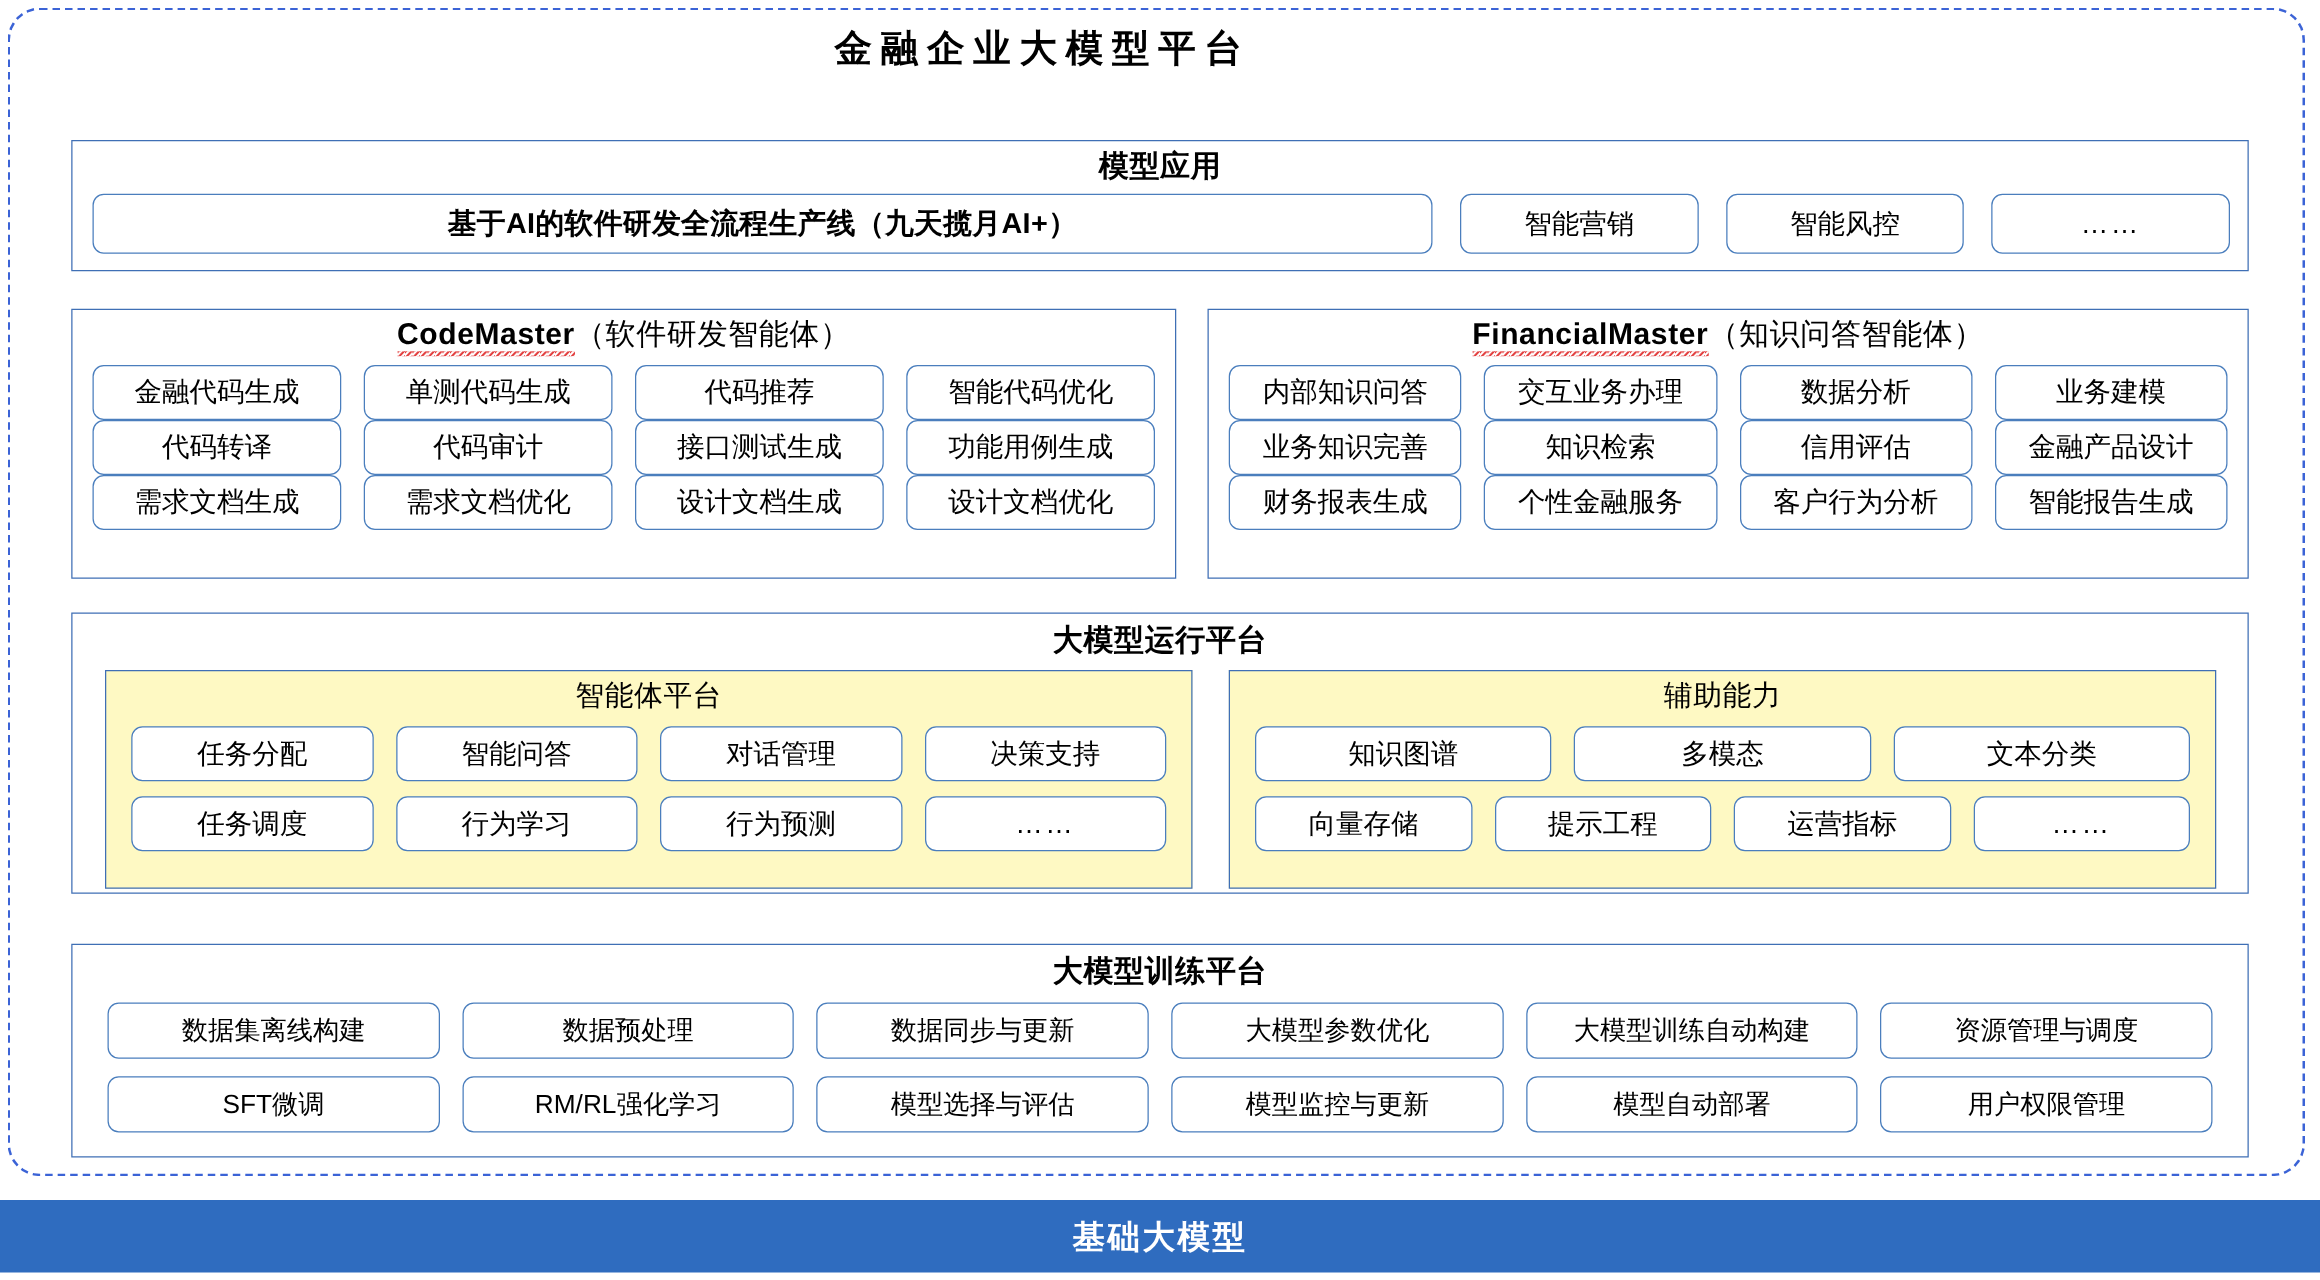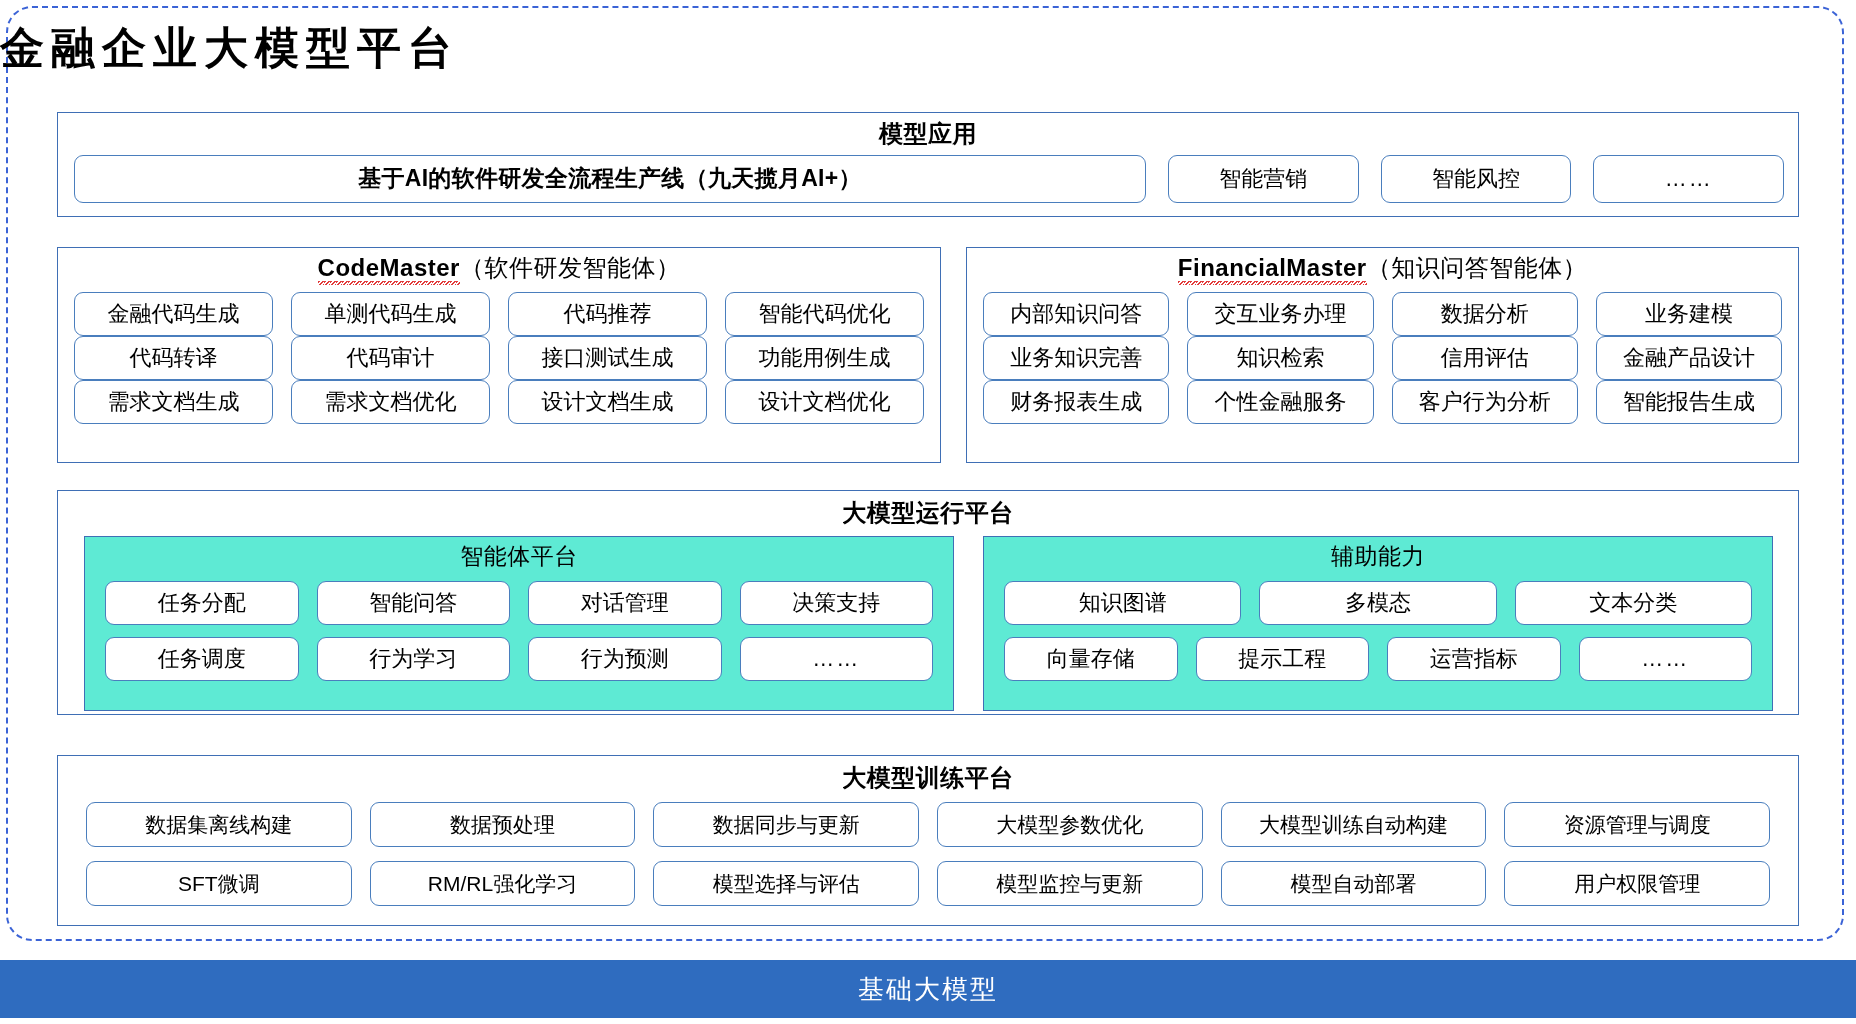--- a/index.html
+++ b/index.html
@@ -20,23 +20,23 @@
     border:2px dashed #3b63d6;
     border-radius:26px;
     box-sizing:border-box;
   }
 
   
   #page-title{
     position:absolute;
     left:0; top:22px;
     width:1668px;
-    text-align:left;
+    text-align:center;
     font-family:"DejaVu Serif","Liberation Serif",serif;
-    font-size:44px;
+    font-size:30px;
     font-weight:700;
     letter-spacing:7px;
     color:#000;
     line-height:1.18;
   }
 
   
   .panel{
     position:absolute;
     box-sizing:border-box;
@@ -123,21 +123,21 @@
   }
   .agent-grid .chip{height:44px;}
 
   
   #sec-runtime{ left:57px; top:490px; width:1742px; height:225px; }
   #sec-runtime > .panel-title{margin-top:10px;}
   .sub-panel{
     position:absolute;
     box-sizing:border-box;
     border:1.3px solid #3f6fb5;
-    background:#5eead4;
+    background:#fef9c3;
     top:45px; height:175px;
   }
   #sub-agent-platform{ left:26px; width:870px; }
   #sub-aux{ left:925px; width:790px; }
   .sub-panel .panel-title{margin-top:8px;}
   .sub-grid{
     position:absolute;
     left:20px; right:20px; top:44px;
     display:flex; flex-direction:column; gap:12px;
   }
@@ -157,21 +157,21 @@
   #base-bar{
     position:absolute;
     left:0; top:960px;
     width:1856px; height:58px;
     background:#2f6cbf;
     display:flex;
     align-items:center;
     justify-content:center;
     color:#fff;
     font-size:26px;
-    font-weight:400;
+    font-weight:700;
     letter-spacing:2px;
   }
 </style>
 </head>
 <body>
 
 <div id="outer-frame"></div>
 
 <div id="page-title">金融企业大模型平台</div>
 

